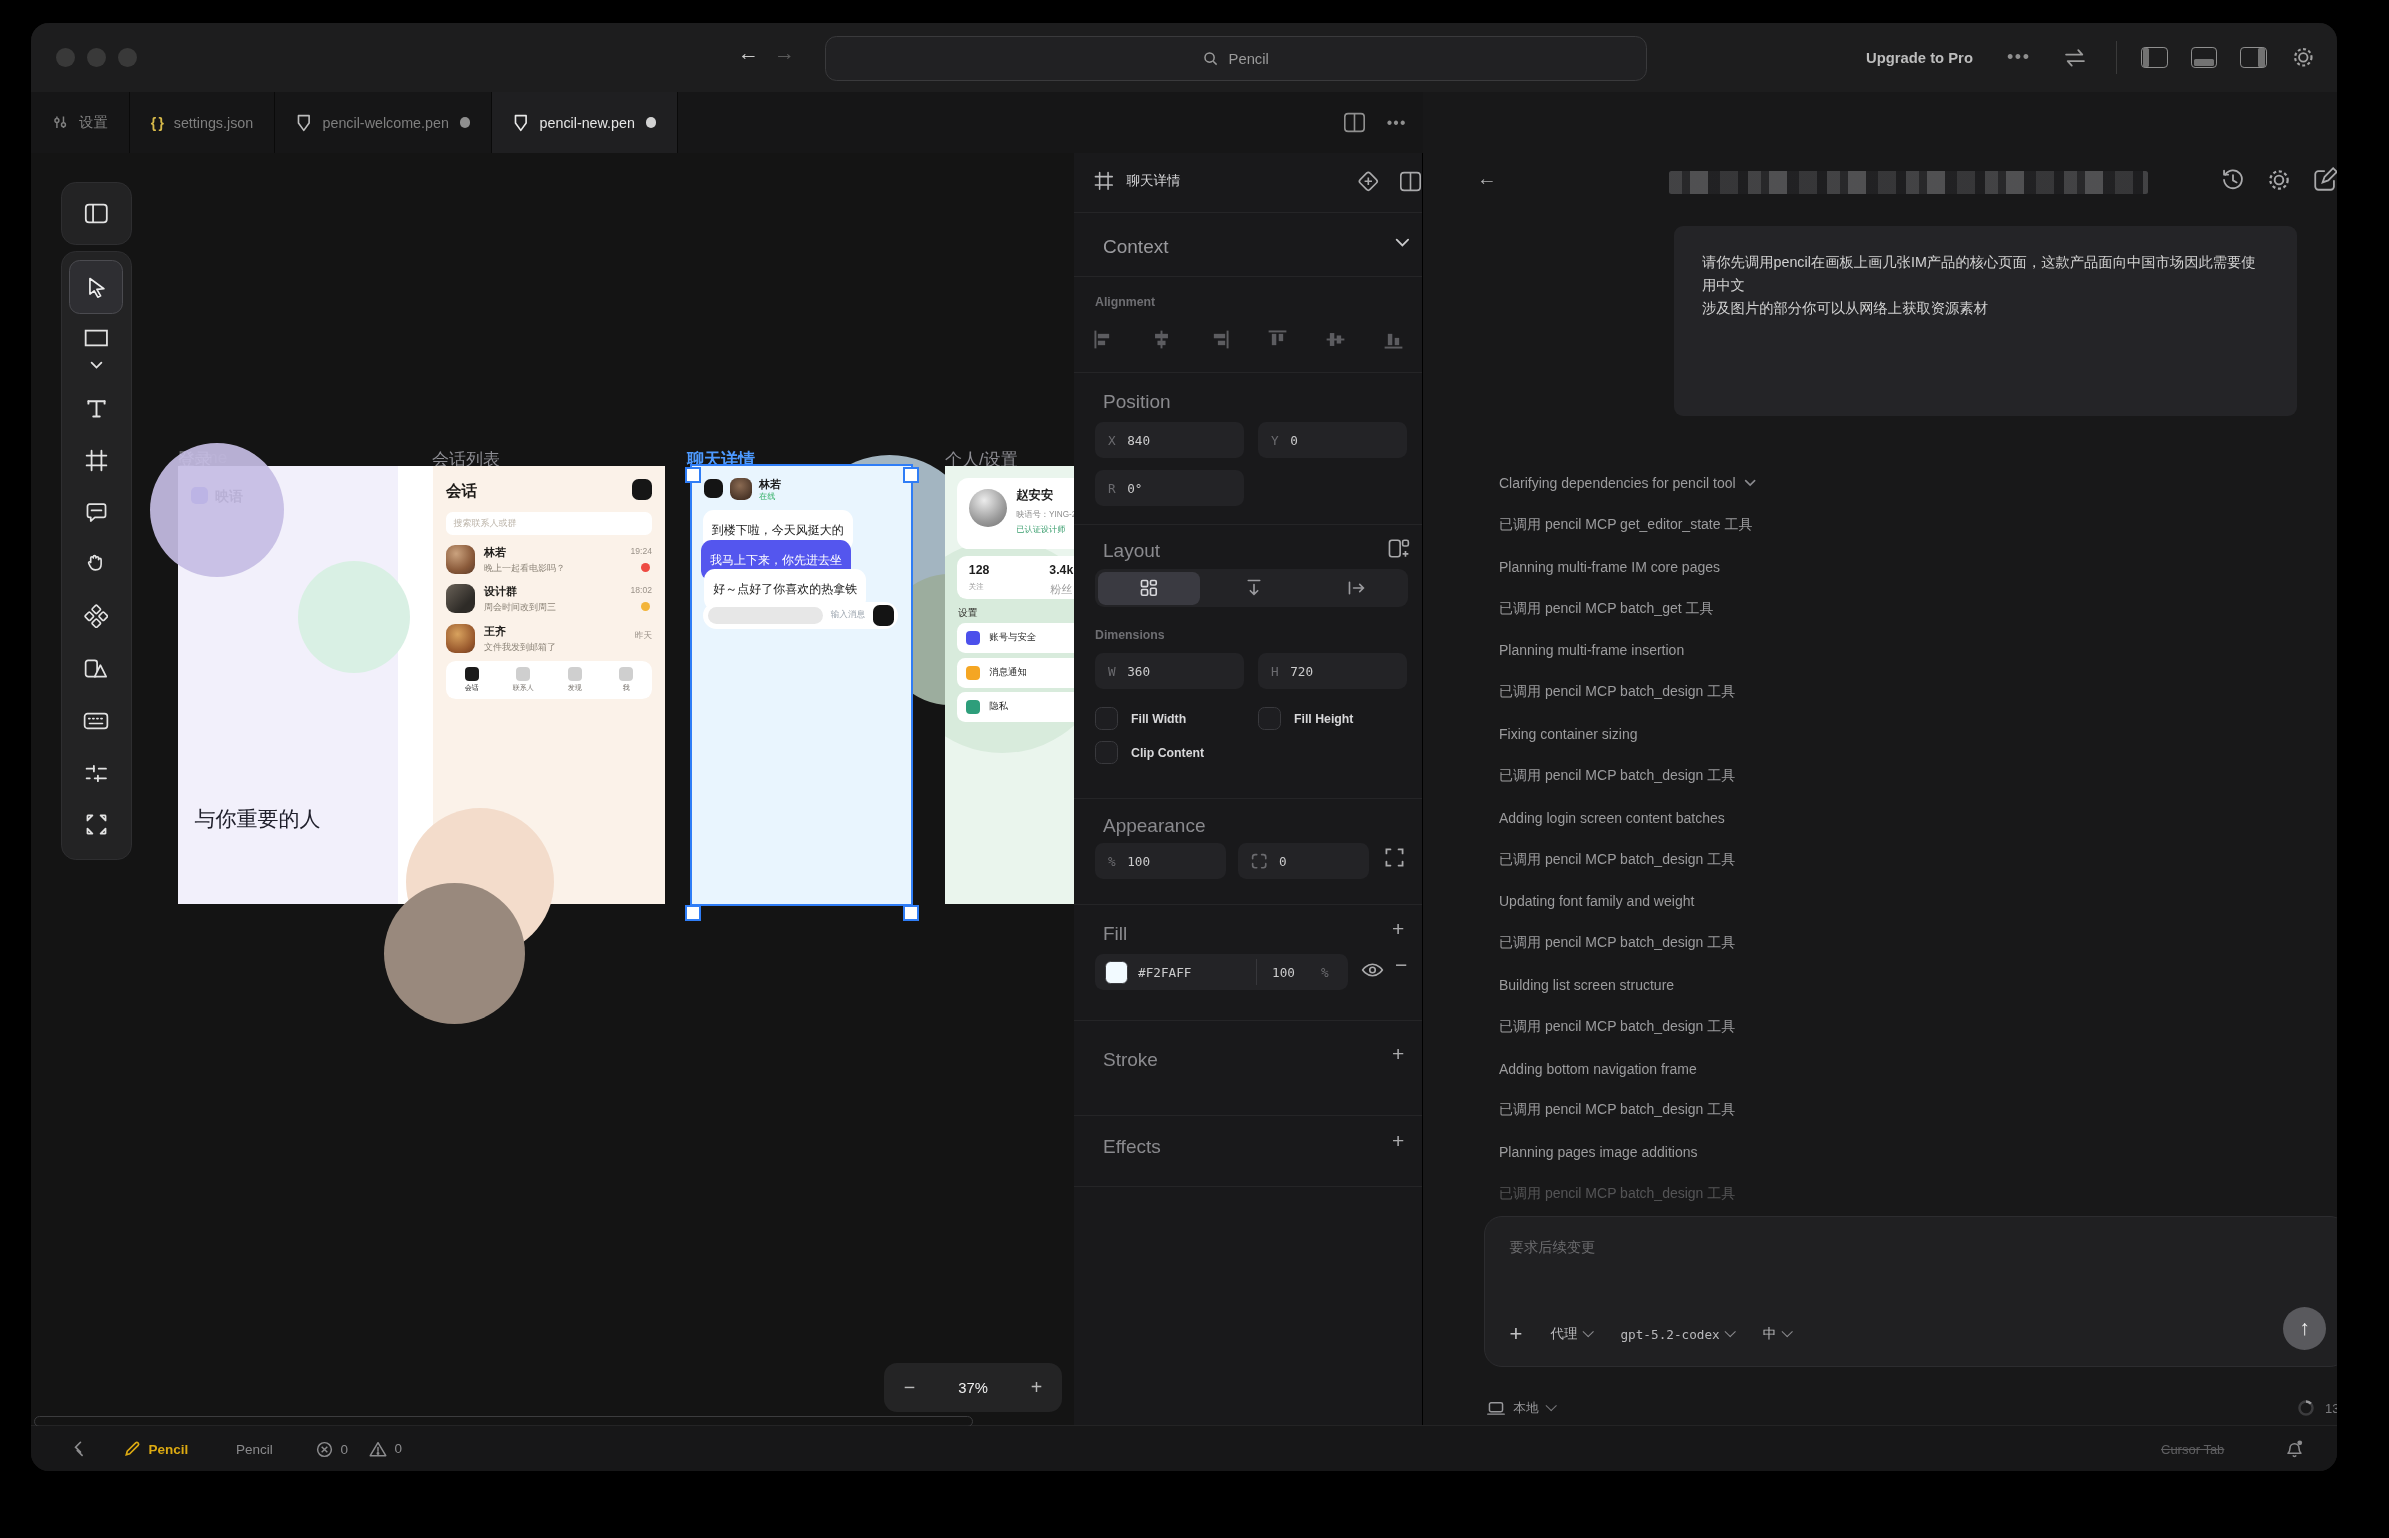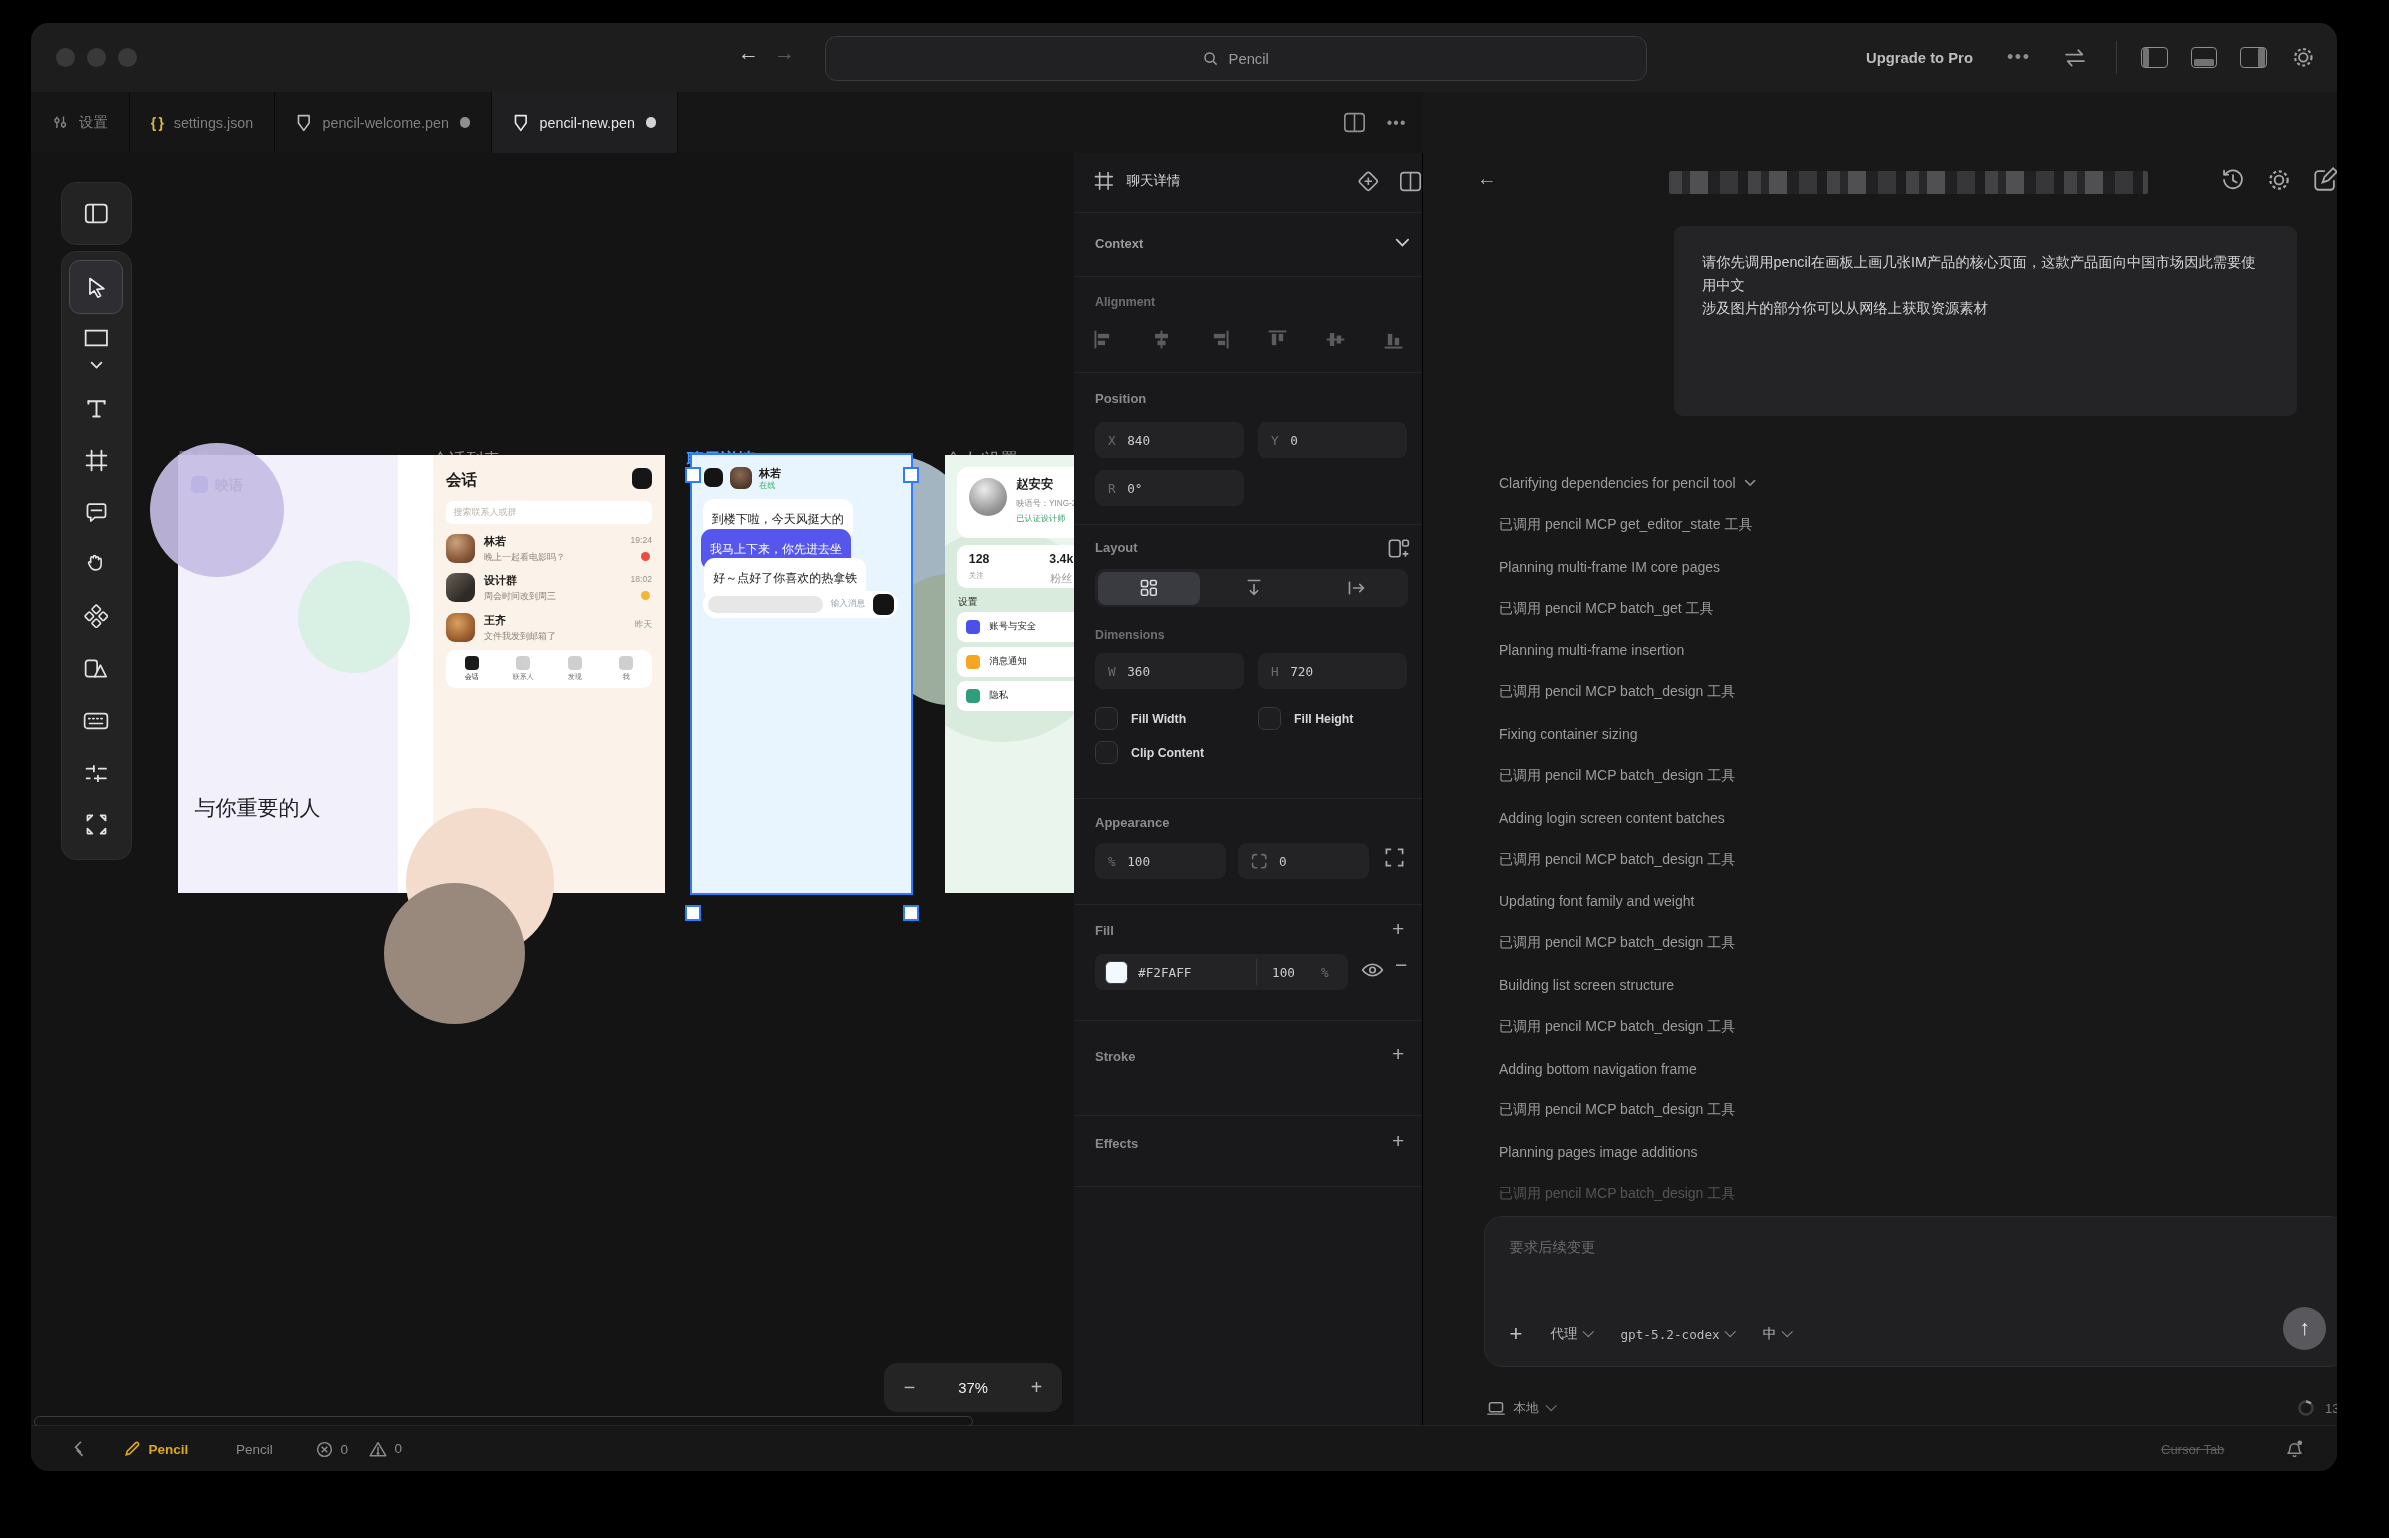--- a/index.html
+++ b/index.html
@@ -21,21 +21,21 @@
   .tabbar{position:absolute;left:0;top:69px;width:1392px;height:61px;background:#161617;border-bottom:0.8px solid #0a0a0a;display:flex;}
   .tab{height:61px;display:flex;align-items:center;gap:10.7px;padding:0 21px;border-right:0.8px solid #0a0a0a;color:#7f7f7f;font-size:14.3px;}
   .tab.active{background:#1f1f21;color:#e6e6e6;}
   .tabdot{width:10.7px;height:10.7px;border-radius:50%;background:#8f8f8f;}
   .tab.active .tabdot{background:#d2d2d2;}
   .brace{color:#d7ba4a;font-weight:bold;font-size:14px;letter-spacing:-0.8px;}
   .tabbar-icons{position:absolute;right:16.4px;top:0;height:61px;display:flex;align-items:center;gap:21px;color:#8f8f8f;}
   
   .canvas{position:absolute;left:0;top:130px;width:1043px;height:1273px;background:#141414;overflow:hidden;border-right:1.6px solid #000;}
   .flabel{position:absolute;top:295px;font-size:17px;color:#8d8d93;white-space:nowrap;}
-  .frame{position:absolute;top:302px;height:438px;text-align:right;}
+  .frame{position:absolute;top:313px;height:438px;text-align:right;}
   .circle{position:absolute;border-radius:50%;}
   
   .chatrow{position:absolute;left:13px;right:13px;height:36px;}
   .avatar{position:absolute;left:0;top:1.6px;width:29px;height:29px;border-radius:9px;}
   .cname{position:absolute;left:38px;top:1.6px;font-size:11px;color:#22201d;font-weight:bold;}
   .cmsg{position:absolute;left:38px;top:19px;font-size:9px;color:#8d8579;}
   .ctime{position:absolute;right:0;top:2.5px;font-size:8.6px;color:#9a9289;}
   .cdot{position:absolute;right:1.6px;top:19.7px;width:9.8px;height:9.8px;border-radius:50%;}
   
   .bubble{position:absolute;font-size:12px;padding:12px 9px;border-radius:10.7px;white-space:nowrap;}
@@ -46,21 +46,21 @@
   .zoompill{position:absolute;left:853px;top:1210px;width:178px;height:49px;background:#242425;border-radius:13px;
             display:flex;align-items:center;justify-content:space-between;padding:0 19.7px;box-sizing:border-box;color:#cfcfcf;}
   .hscroll{position:absolute;left:3.3px;top:1263px;width:937px;height:9px;border:1.2px solid #3c3c3e;border-radius:5.7px;}
   
   .toolpanel{position:absolute;background:#232324;border:0.8px solid #2e2e30;border-radius:14.8px;}
   .tool{position:absolute;left:50%;transform:translateX(-50%);width:52px;height:52px;display:flex;align-items:center;justify-content:center;color:#e2e2e2;}
   .tool.active{background:#2e2e32;border:1.2px solid #4b4b50;border-radius:10.7px;}
   
   .props{position:absolute;left:1043px;top:130px;width:348px;height:1273px;background:#19191b;border-right:1.6px solid #000;}
   .psec{position:absolute;left:0;width:348px;border-top:0.8px solid #252527;}
-  .plabel{font-size:13px;color:#8a8a8e;font-weight:bold;}
+  .plabel{font-size:19px;color:#8a8a8e;font-weight:normal;margin-left:8px;}
   .pdim{font-size:12.3px;color:#6e6e72;font-weight:bold;}
   .pinput{position:absolute;height:36px;background:#232326;border-radius:8.2px;display:flex;align-items:center;gap:11.5px;padding:0 13px;box-sizing:border-box;
           font-family:"DejaVu Sans Mono",monospace;font-size:12.7px;color:#cccccd;}
   .pinput .pl{color:#6b6b6f;}
   .cbox{width:21px;height:21px;border:1.2px solid #39393d;border-radius:6.6px;background:#1e1e21;display:inline-block;vertical-align:middle;}
   .cblabel{font-size:12.3px;color:#d8d8da;font-weight:bold;margin-left:13px;vertical-align:middle;}
   .seg{position:absolute;left:21px;top:0;width:313px;height:38px;background:#232326;border-radius:9px;display:flex;}
   .seg>div{flex:1;display:flex;align-items:center;justify-content:center;color:#9a9a9e;}
   .seg>div.on{background:#3a3a41;border-radius:7.4px;margin:2.5px;color:#d8d8dc;}
   .alic{display:flex;align-items:center;justify-content:center;width:33px;height:29.5px;color:#5c5c60;}

